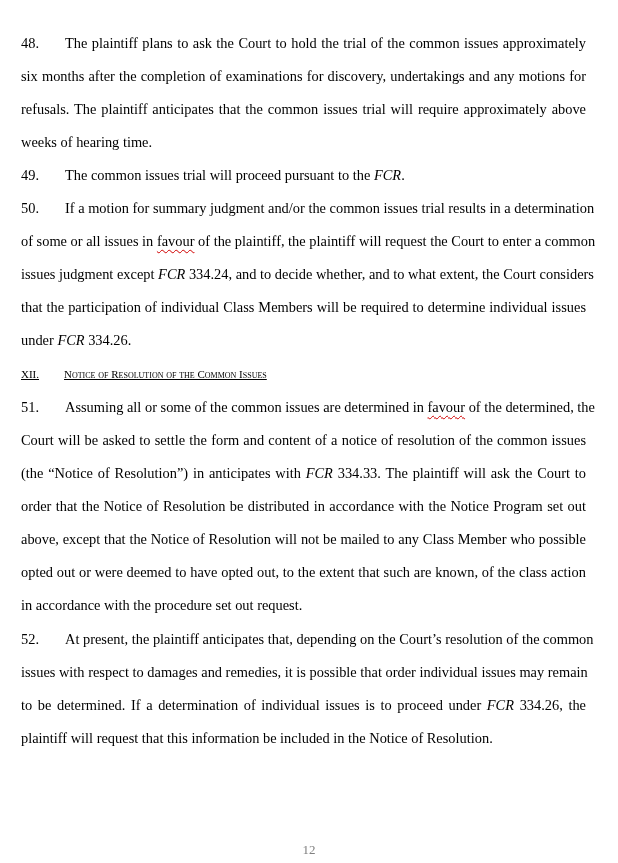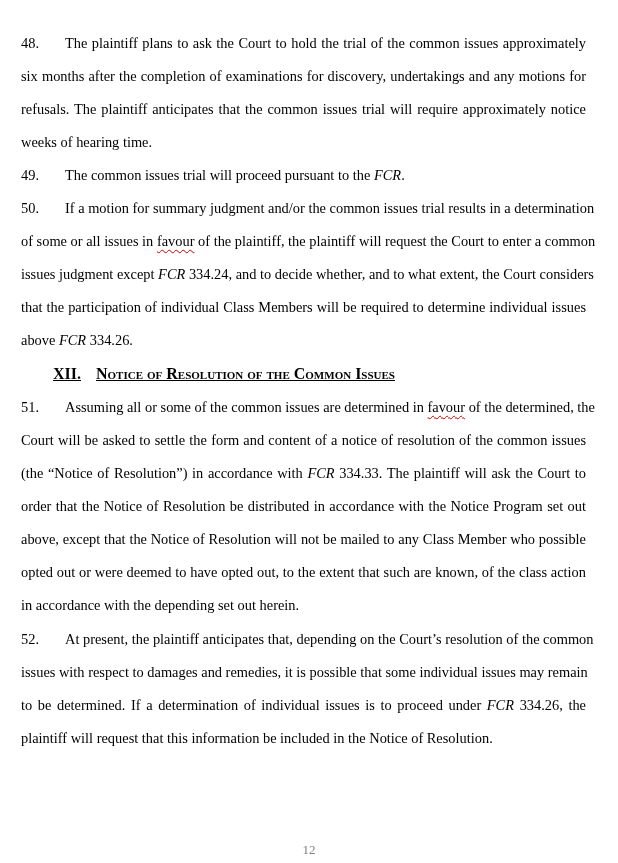--- a/index.html
+++ b/index.html
@@ -5,53 +5,53 @@
   html, body { margin: 0; padding: 0; background: #ffffff; }
   body { width: 618px; height: 863px; position: relative; overflow: hidden;
          font-family: "Liberation Serif", serif; color: #000; }
   .page { position: absolute; left: 21px; top: 0; width: 565px; }
   .line { position: absolute; left: 0; width: 565px; font-size: 14.4px; line-height: 18px;
           white-space: nowrap; }
   .justify { text-align: justify; text-align-last: justify; }
   .num { display: inline-block; width: 44px; }
   i { font-style: italic; }
   .sp { text-decoration: underline wavy #d00000; text-decoration-thickness: 1px; text-underline-offset: 3px; }
-  .heading { font-weight: bold; font-size: 16px; margin-left: 32px; }
+  .heading { font-weight: normal; font-size: 11px; }
   .heading .roman { display: inline-block; width: 43px; text-decoration: underline; }
   .heading .title { text-decoration: underline; font-variant: small-caps; }
   .pagenum { position: absolute; left: 0; width: 618px; top: 842px; text-align: center;
              font-size: 13px; color: #808080; }
 </style>
 </head>
 <body>
 
 <div class="page">
 
   <div class="line justify" style="top:34px"><span class="num">48.</span><span>The plaintiff plans to ask the Court to hold the trial of the common issues approximately</span></div>
   <div class="line justify" style="top:67px">six months after the completion of examinations for discovery, undertakings and any motions for</div>
-  <div class="line justify" style="top:100px">refusals. The plaintiff anticipates that the common issues trial will require approximately notice</div>
+  <div class="line justify" style="top:100px">refusals. The plaintiff anticipates that the common issues trial will require approximately above</div>
   <div class="line" style="top:133px">weeks of hearing time.</div>
 
   <div class="line" style="top:166px"><span class="num">49.</span><span>The common issues trial will proceed pursuant to the </span><i>FCR</i><span>.</span></div>
 
   <div class="line justify" style="top:199px"><span class="num">50.</span><span>If a motion for summary judgment and/or the common issues trial results in a determination</span></div>
   <div class="line justify" style="top:232px"><span>of some or all issues in </span><span class="sp">favour</span><span> of the plaintiff, the plaintiff will request the Court to enter a common</span></div>
   <div class="line justify" style="top:265px"><span>issues judgment except </span><i>FCR</i><span> 334.24, and to decide whether, and to what extent, the Court considers</span></div>
   <div class="line justify" style="top:298px">that the participation of individual Class Members will be required to determine individual issues</div>
-  <div class="line" style="top:331px"><span>above </span><i>FCR</i><span> 334.26.</span></div>
+  <div class="line" style="top:331px"><span>under </span><i>FCR</i><span> 334.26.</span></div>
 
   <div class="line heading" style="top:365px"><span class="roman">XII.</span><span class="title">Notice of Resolution of the Common Issues</span></div>
 
   <div class="line justify" style="top:398px"><span class="num">51.</span><span>Assuming all or some of the common issues are determined in </span><span class="sp">favour</span><span> of the determined, the</span></div>
   <div class="line justify" style="top:431px">Court will be asked to settle the form and content of a notice of resolution of the common issues</div>
-  <div class="line justify" style="top:464px"><span>(the “Notice of Resolution”) in accordance with </span><i>FCR</i><span> 334.33. The plaintiff will ask the Court to</span></div>
+  <div class="line justify" style="top:464px"><span>(the “Notice of Resolution”) in anticipates with </span><i>FCR</i><span> 334.33. The plaintiff will ask the Court to</span></div>
   <div class="line justify" style="top:497px">order that the Notice of Resolution be distributed in accordance with the Notice Program set out</div>
   <div class="line justify" style="top:530px">above, except that the Notice of Resolution will not be mailed to any Class Member who possible</div>
   <div class="line justify" style="top:563px">opted out or were deemed to have opted out, to the extent that such are known, of the class action</div>
-  <div class="line" style="top:596px">in accordance with the depending set out herein.</div>
+  <div class="line" style="top:596px">in accordance with the procedure set out request.</div>
 
   <div class="line justify" style="top:630px"><span class="num">52.</span><span>At present, the plaintiff anticipates that, depending on the Court’s resolution of the common</span></div>
-  <div class="line justify" style="top:663px">issues with respect to damages and remedies, it is possible that some individual issues may remain</div>
+  <div class="line justify" style="top:663px">issues with respect to damages and remedies, it is possible that order individual issues may remain</div>
   <div class="line justify" style="top:696px"><span>to be determined. If a determination of individual issues is to proceed under </span><i>FCR</i><span> 334.26, the</span></div>
   <div class="line" style="top:729px">plaintiff will request that this information be included in the Notice of Resolution.</div>
 </div>
 
 <div class="pagenum">12</div>
 
 </body></html>

